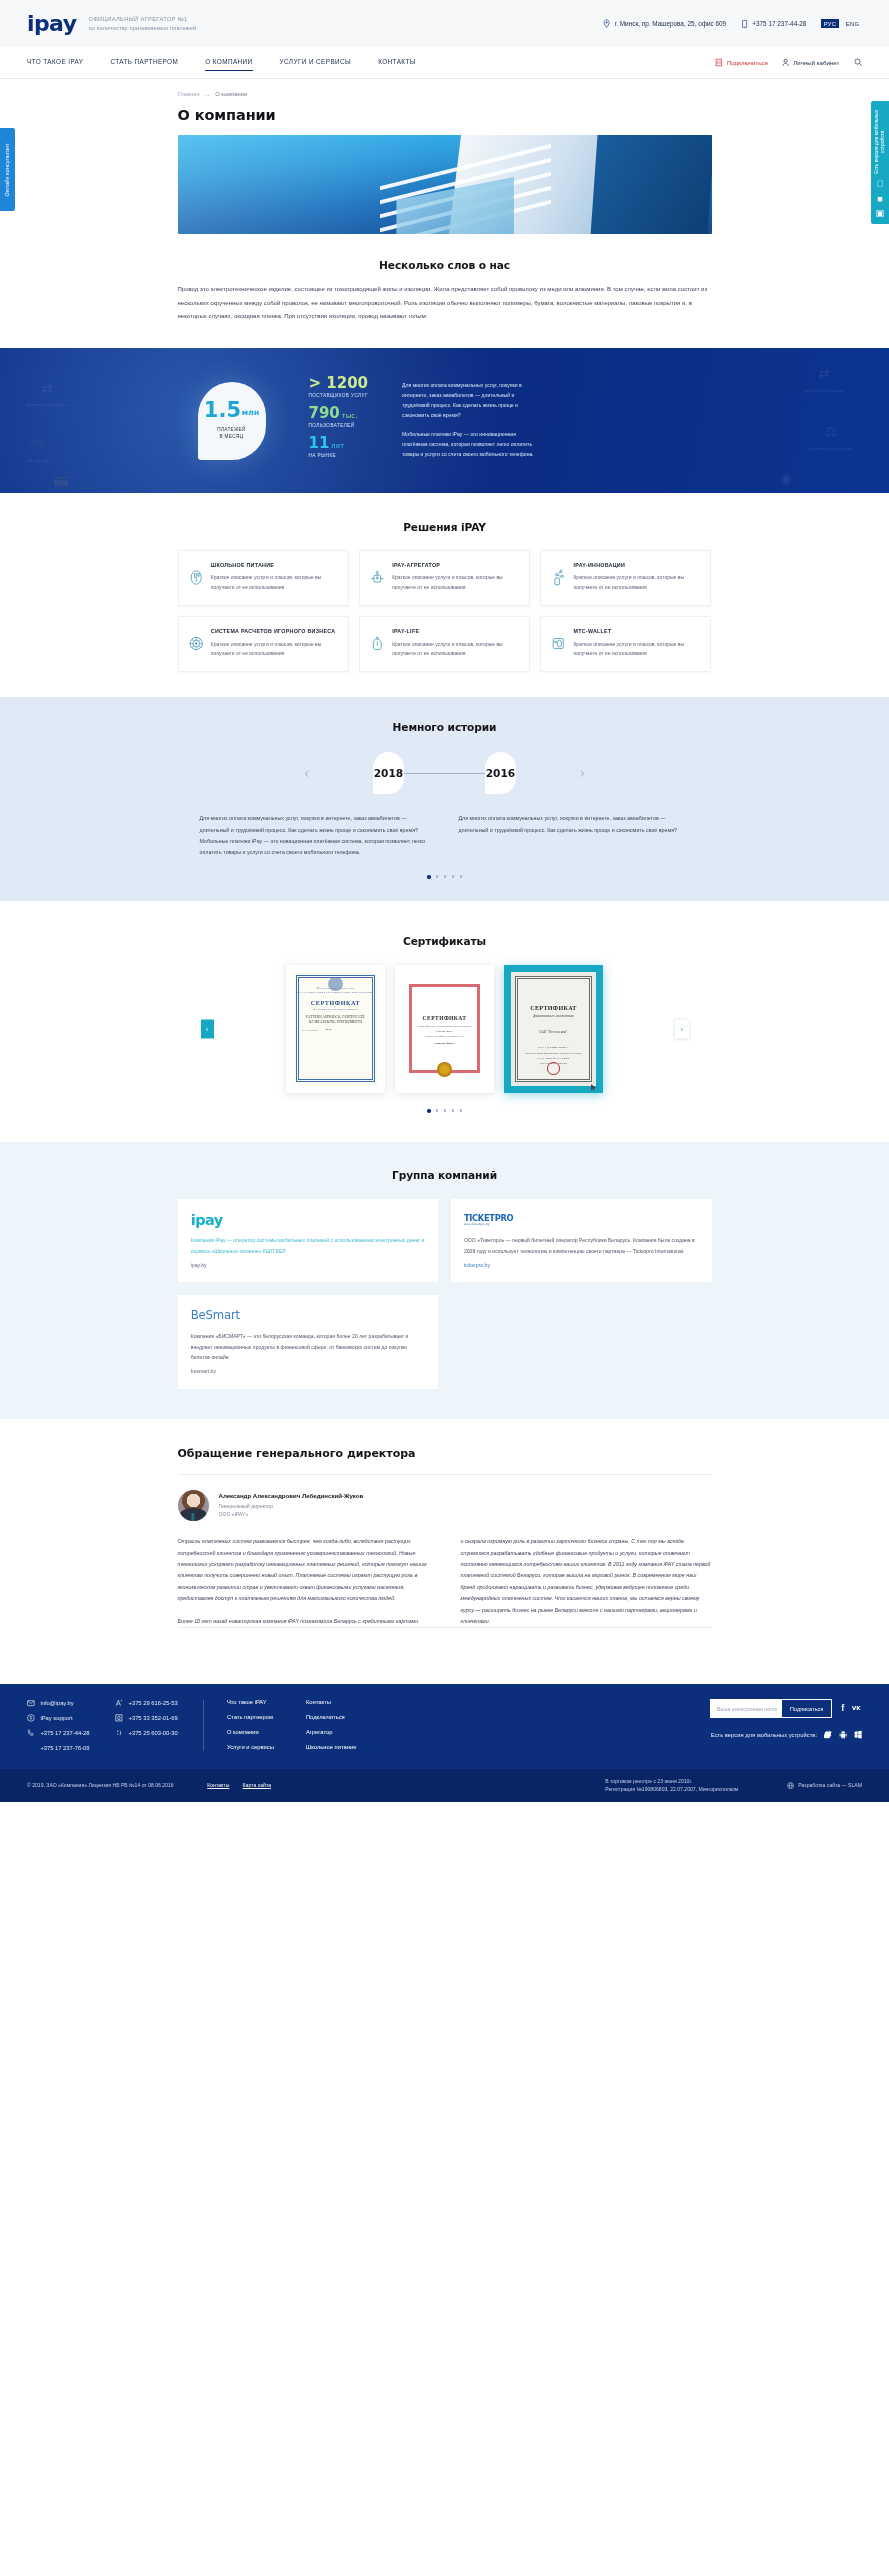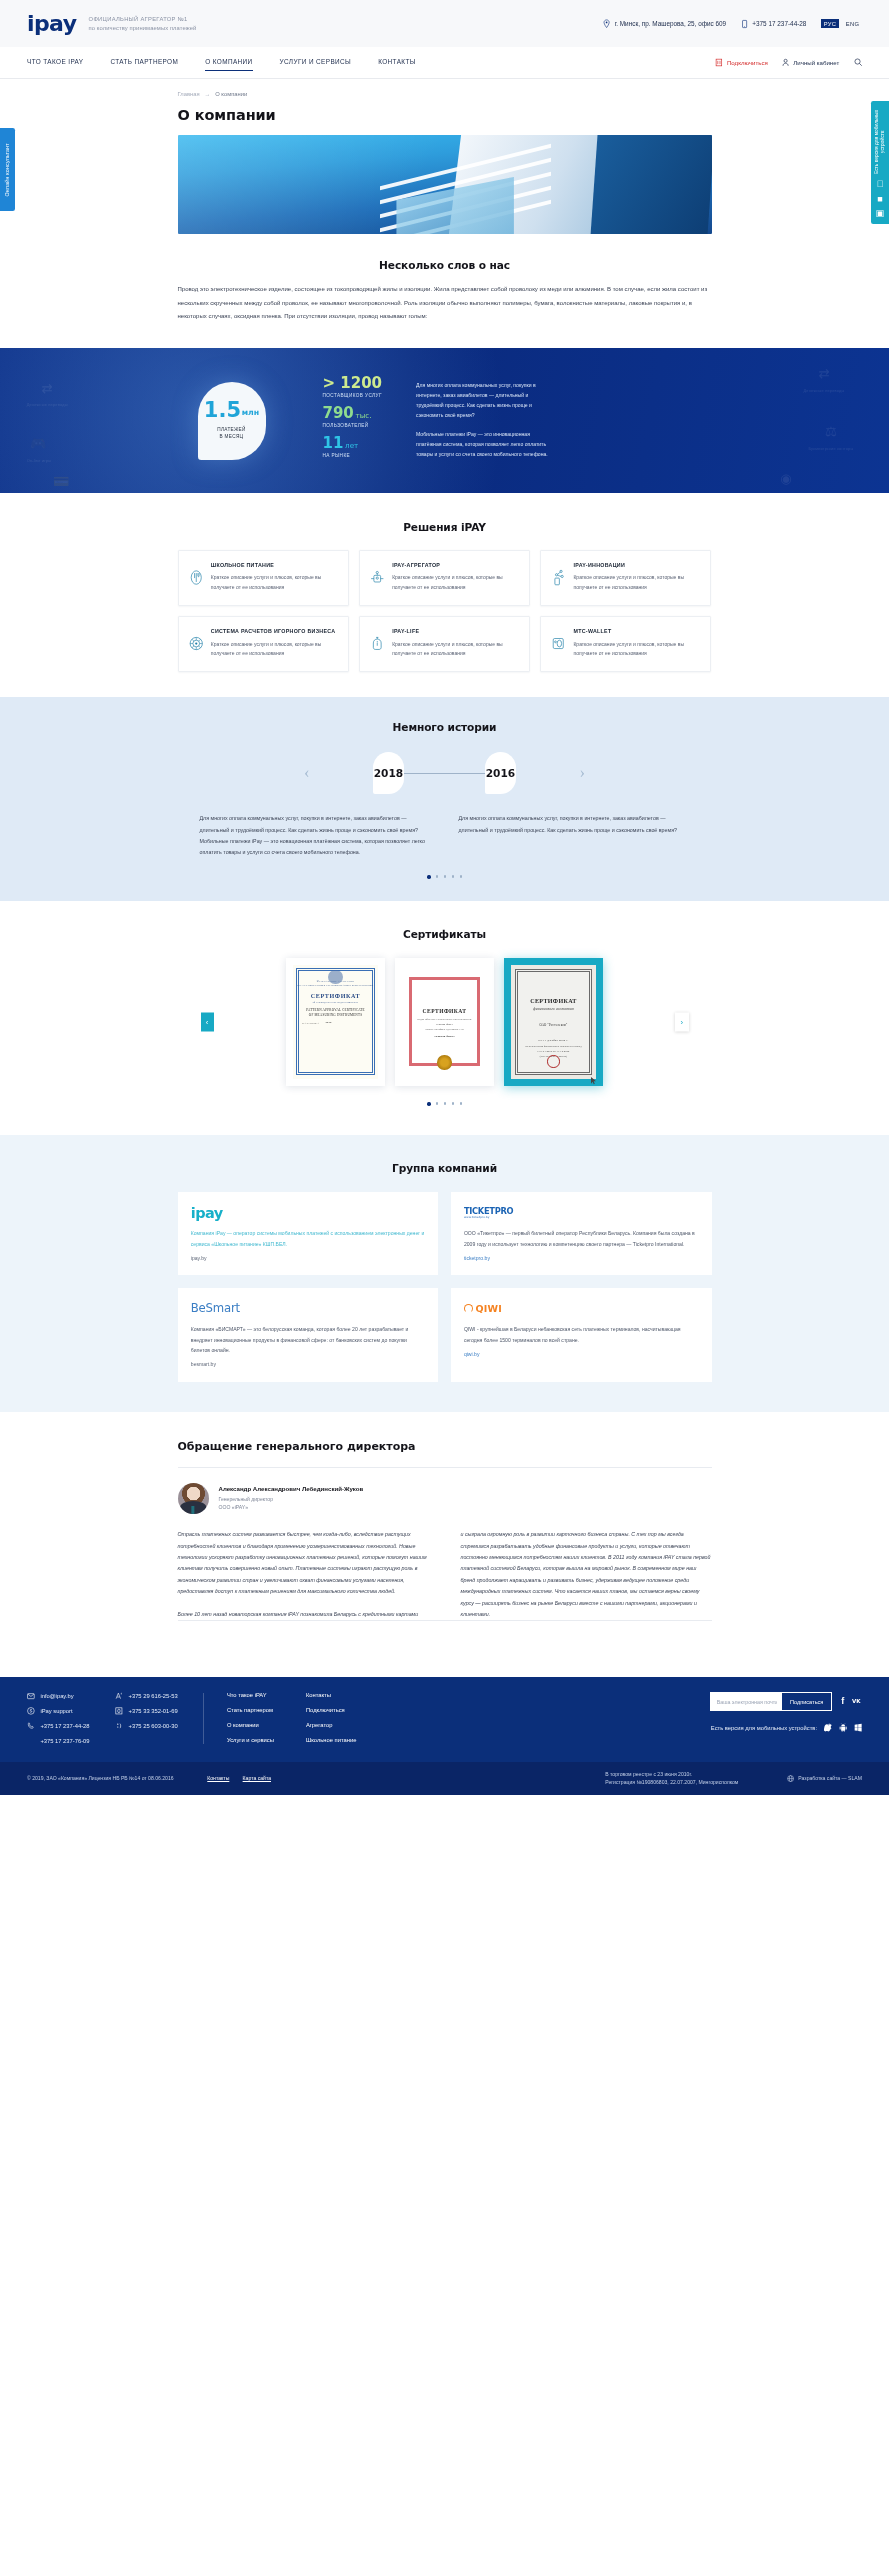--- a/index.html
+++ b/index.html
@@ -224,21 +224,21 @@
   }
   .leaf .big {
     font-family: "DejaVu Sans", sans-serif;
     font-size: 21px; font-weight: 700; color: #1fa4d8; line-height: .95;
   }
   .leaf .big sup { font-size: 7.8px; font-weight: 700; vertical-align: 2.2px; margin-left: 0.6px; }
   .leaf .sub {
     font-size: 4.7px; color: #2b3443; letter-spacing: 0.3px; margin-top: 5px;
     line-height: 1.5; text-align: center; text-transform: uppercase;
   }
-  .figs { margin-left: 57px; z-index: 3; }
+  .figs { margin-left: 43px; z-index: 3; }
   .fig { margin-bottom: 7.8px; }
   .fig .n {
     font-family: "DejaVu Sans", sans-serif;
     font-size: 15px; font-weight: 700; line-height: 1;
   }
   .fig .n small { font-size: 7.2px; font-weight: 400; margin-left: 1.7px; }
   .fig .lbl {
     font-size: 4.7px; color: #cfe0f5; letter-spacing: 0.4px;
     text-transform: uppercase; margin-top: 2.2px;
   }
@@ -302,21 +302,21 @@
     margin-top: 19px; padding: 0 22px;
   }
   .hist-cols p { font-size: 5.3px; line-height: 2.15; color: #3b4355; }
   .dots { display: flex; gap: 5.6px; justify-content: center; margin-top: 16.7px; }
   .dot {
     width: 2.2px; height: 2.2px; border-radius: 50%; background: #9eb2c8; cursor: pointer;
   }
   .dot.on { width: 3.3px; height: 3.3px; background: #0b2f7a; }
 
   
-  .certs { padding: 27px 0 29px; background: #fff; }
+  .certs { padding: 34px 0 29px; background: #fff; }
   .cert-row {
     display: flex; align-items: flex-start; justify-content: center;
     gap: 10px; margin-top: 18px; position: relative;
   }
   .cert {
     width: 99px; height: 128px; background: #fff;
     box-shadow: 0 1.1px 7.8px rgba(25,50,90,.14);
     padding: 7.2px; position: relative;
   }
   .cert.active { background: #17a9c4; box-shadow: 0 1.7px 10px rgba(23,169,196,.45); }
@@ -809,30 +809,20 @@
       </div>
 
       <div class="gcard">
         <div class="glogo">
           <span class="besmart">BeSmart</span>
         </div>
         <div class="gdesc">Компания «БИСМАРТ» — это белорусская команда, которая более 20 лет разрабатывает и внедряет инновационные продукты в финансовой сфере: от банковских систем до покупки билетов онлайн.</div>
         <div class="gurl">besmart.by</div>
       </div>
 
-      <div class="gcard">
-        <div class="glogo">
-          <span class="qiwi">
-            <span class="qo"></span>
-            <span>QIWI</span>
-          </span>
-        </div>
-        <div class="gdesc">QIWI - крупнейшая в Беларуси небанковская сеть платежных терминалов, насчитывающая сегодня более 1500 терминалов по всей стране.</div>
-        <div class="gurl blue">qiwi.by</div>
-      </div>
 
     </div>
   </div>
 </div>
 
 <div class="ceo">
   <div class="wrap">
     <h2>Обращение генерального директора</h2>
     <hr>
     <div class="ceo-person">

